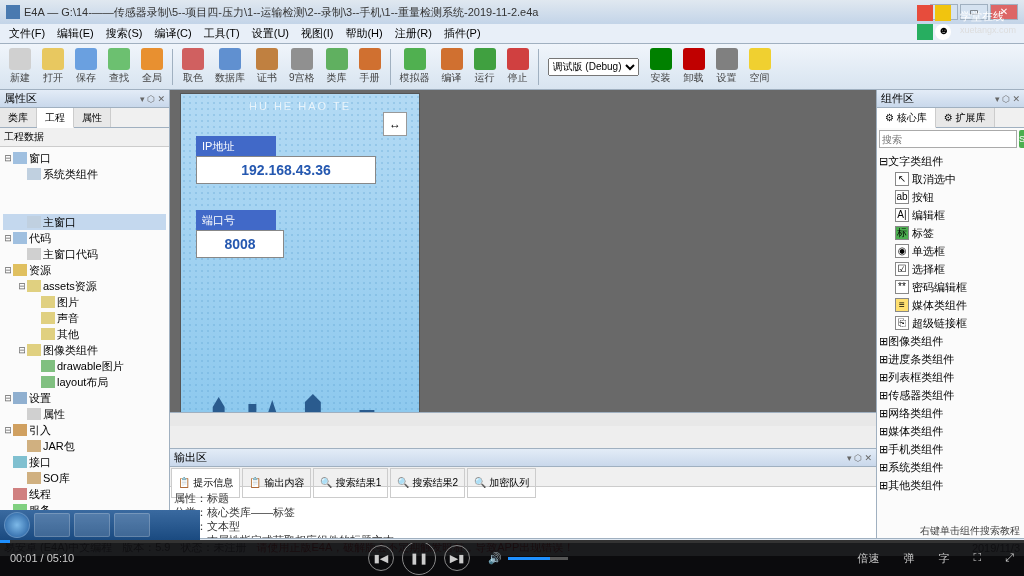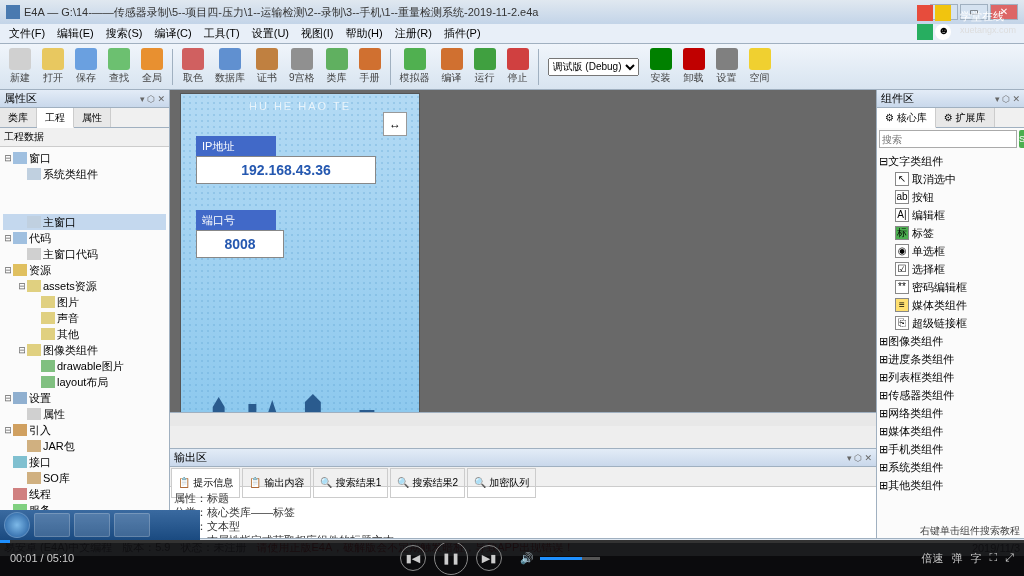--- a/index.html
+++ b/index.html
@@ -62,21 +62,21 @@
 
 .player{position:absolute;bottom:0;left:0;right:0;height:36px;background:rgba(10,10,12,0.92);display:flex;align-items:center;padding:0 10px;color:#ccc;}
 .progress{position:absolute;top:0;left:0;right:0;height:3px;background:#333;}
 .progress .fill{height:100%;width:1%;background:#1e90ff;}
 .player .time{font-size:11px;margin-right:auto;}
 .player .ctrl{width:26px;height:26px;border:1.5px solid #888;border-radius:50%;display:flex;align-items:center;justify-content:center;margin:0 4px;cursor:pointer;}
 .player .ctrl.big{width:34px;height:34px;}
 .player .vol{display:flex;align-items:center;margin-left:14px;}
 .player .vol-bar{width:60px;height:3px;background:#555;margin-left:6px;position:relative;}
 .player .vol-bar .vf{position:absolute;left:0;top:0;bottom:0;width:70%;background:#1e90ff;}
-.player .right-icons{margin-left:auto;display:flex;gap:8px;font-size:13px;}
+.player .right-icons{margin-left:auto;display:flex;gap:24px;font-size:13px;}
 .taskbar-hint{position:absolute;bottom:36px;left:0;width:200px;height:30px;background:linear-gradient(#3a6aa0,#1a4a80);display:flex;align-items:center;padding:0 4px;gap:4px;}
 .taskbar-hint .titem{width:36px;height:24px;background:rgba(255,255,255,0.15);border:1px solid rgba(255,255,255,0.2);border-radius:2px;}
 .watermark{position:absolute;top:4px;right:8px;display:flex;align-items:center;gap:6px;}
 .watermark .logo{width:38px;height:38px;display:flex;flex-wrap:wrap;}
 .watermark .logo div{width:16px;height:16px;margin:1px;}
 .watermark .txt{color:#fff;font-size:13px;line-height:14px;}
 .watermark .txt .sub{font-size:9px;color:#ddd;}
 </style>
 </head>
 <body>

